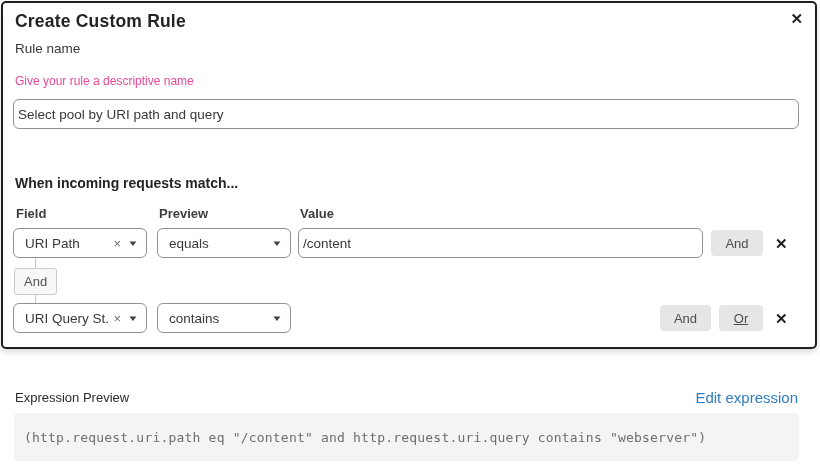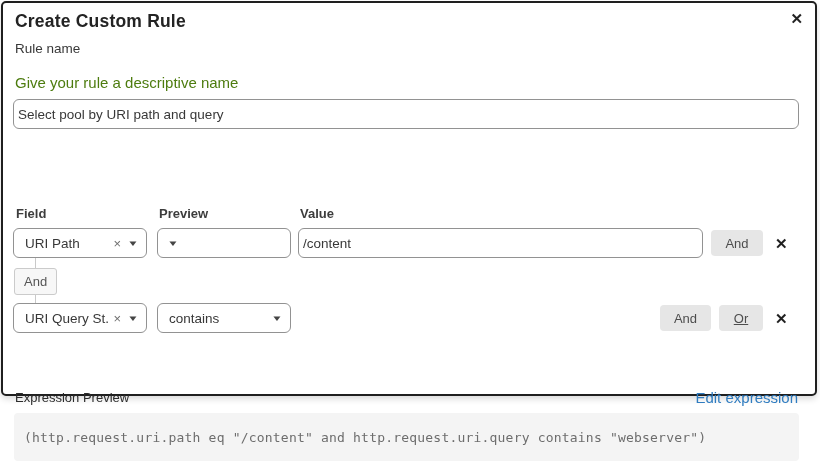--- a/index.html
+++ b/index.html
@@ -1,28 +1,28 @@
 <!DOCTYPE html>
 <html><head>
 <meta charset="utf-8">
 <style>
   * { margin:0; padding:0; box-sizing:border-box; }
   html,body { width:820px; height:476px; background:#fff; font-family:"Liberation Sans", sans-serif; }
   .dialog {
-    position:absolute; left:1px; top:1px; width:816px; height:395px;
+    position:absolute; left:1px; top:1px; width:816px; height:348px;
     background:#fff; border:2px solid #1f1f1f; border-radius:5px;
     box-shadow:0 3px 6px rgba(0,0,0,0.15);
   }
   .abs { position:absolute; }
 
   .title { left:12px; top:8px; font-size:17.5px; font-weight:bold; color:#232323; letter-spacing:.2px; }
   .close-btn { right:12px; top:6px; font-size:15px; font-weight:bold; color:#232323; cursor:pointer; line-height:20px; }
 
   .label { font-size:13.5px; color:#383838; }
-  .hint { font-size:15px; color:#4d7c0f; }
+  .hint { font-size:12px; color:#ec4899; }
 
   .text-input {
     border:1px solid #929292; border-radius:6px; height:30px;
     font-size:13.5px; color:#383838; padding:0 4px;
     font-family:"Liberation Sans", sans-serif; background:#fff; outline:none; width:100%;
   }
 
   .section-heading { font-size:14px; font-weight:bold; color:#242424; }
   .col-label { font-size:13px; color:#3d3d3d;font-weight:bold; }
 
@@ -67,31 +67,33 @@
 
   <div class="abs title">Create Custom Rule</div>
   <div class="abs close-btn">✕</div>
 
   <div class="abs label" style="left:12px; top:38px;">Rule name</div>
   <div class="abs hint" style="left:12px; top:71px;">Give your rule a descriptive name</div>
   <div class="abs" style="left:10px; top:96px; width:786px;">
     <input class="text-input" type="text" value="Select pool by URI path and query" style="">
   </div>
 
+  <div class="abs section-heading" style="left:12px; top:172px;">When incoming requests match...</div>
 
   <div class="abs col-label" style="left:13px; top:203px;">Field</div>
   <div class="abs col-label" style="left:156px; top:203px;">Preview</div>
   <div class="abs col-label" style="left:297px; top:203px;">Value</div>
 
   <div class="abs select" style="left:10px; top:225px; width:134px;">
     <span class="sel-text">URI Path</span>
     <span class="clear-x">×</span>
     <span class="caret">▼</span>
   </div>
   <div class="abs select" style="left:154px; top:225px; width:134px;">
+    <span class="sel-text">equals</span>
     <span class="caret">▼</span>
   </div>
   <div class="abs" style="left:295px; top:225px; width:405px;">
     <input class="text-input" type="text" value="/content" style="">
   </div>
   <button class="abs chip-btn" style="left:708px; top:227px; width:52px;">And</button>
   <div class="abs remove-x" style="left:772px; top:233px;">✕</div>
 
   <div class="abs connector-line" style="top:255px; height:10px;"></div>
   <div class="abs connector-badge" style="top:265px;">

